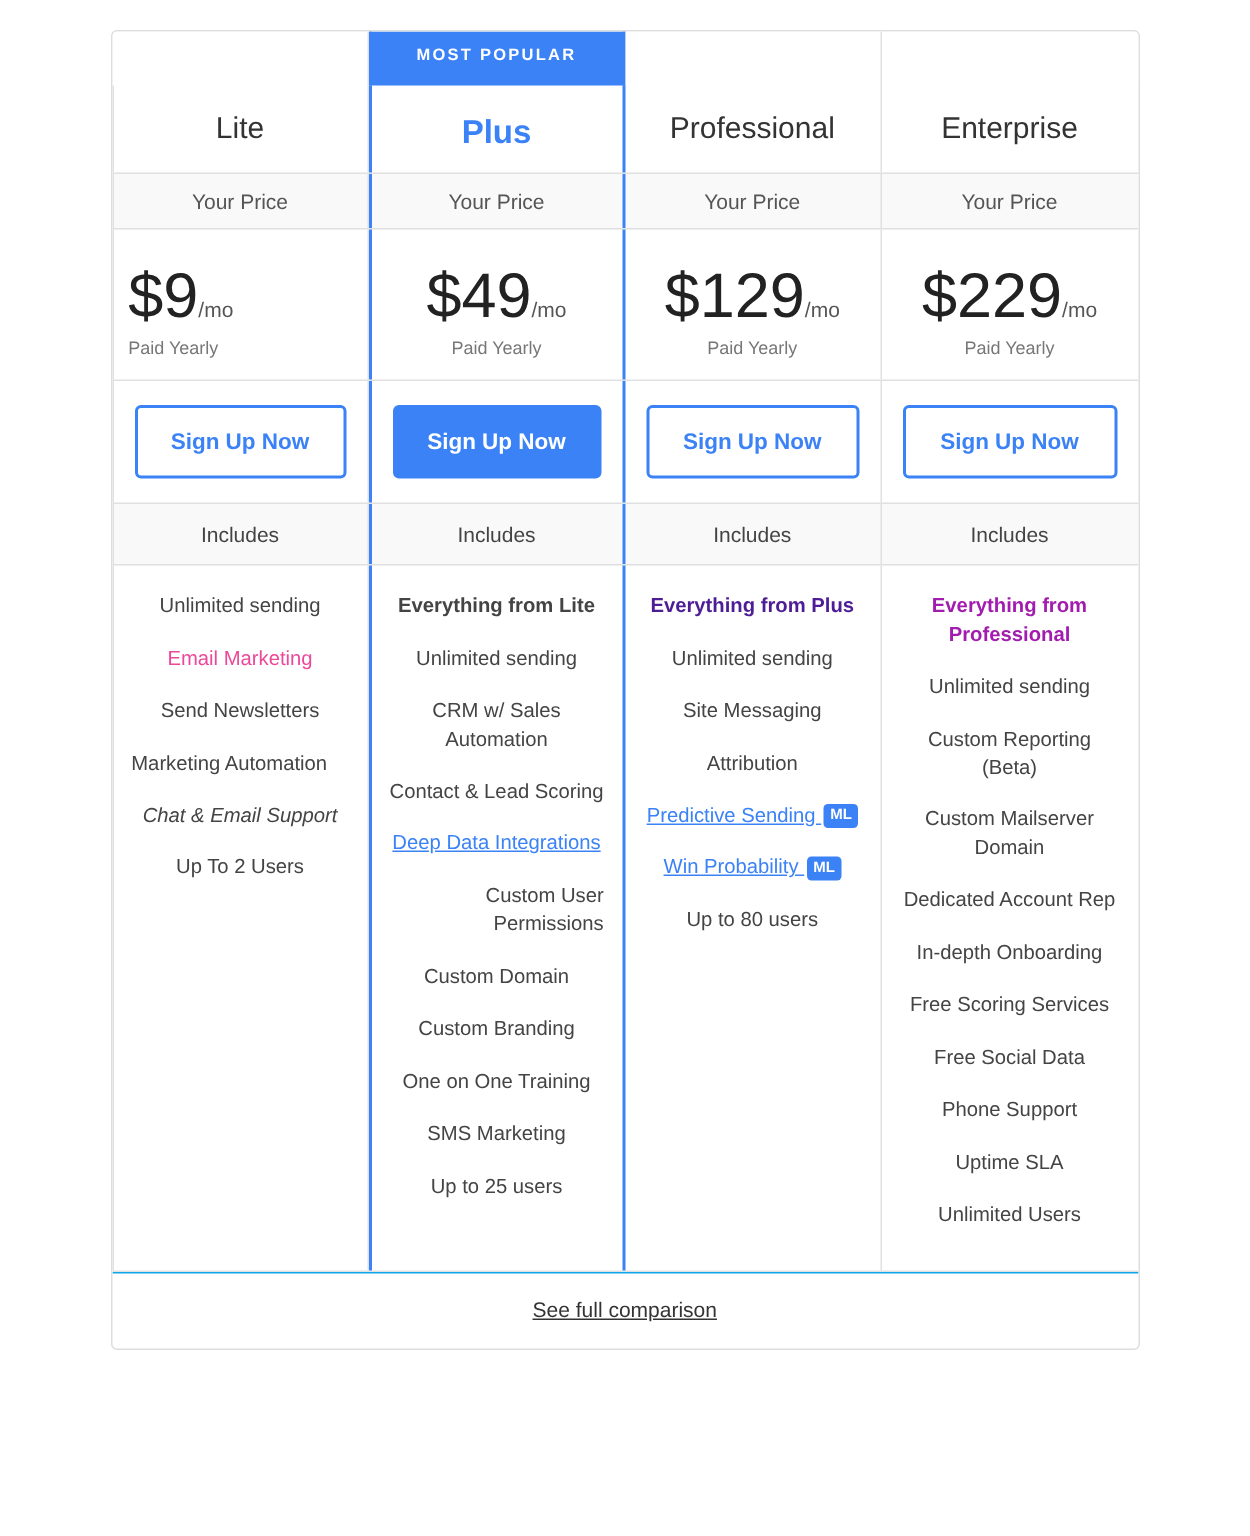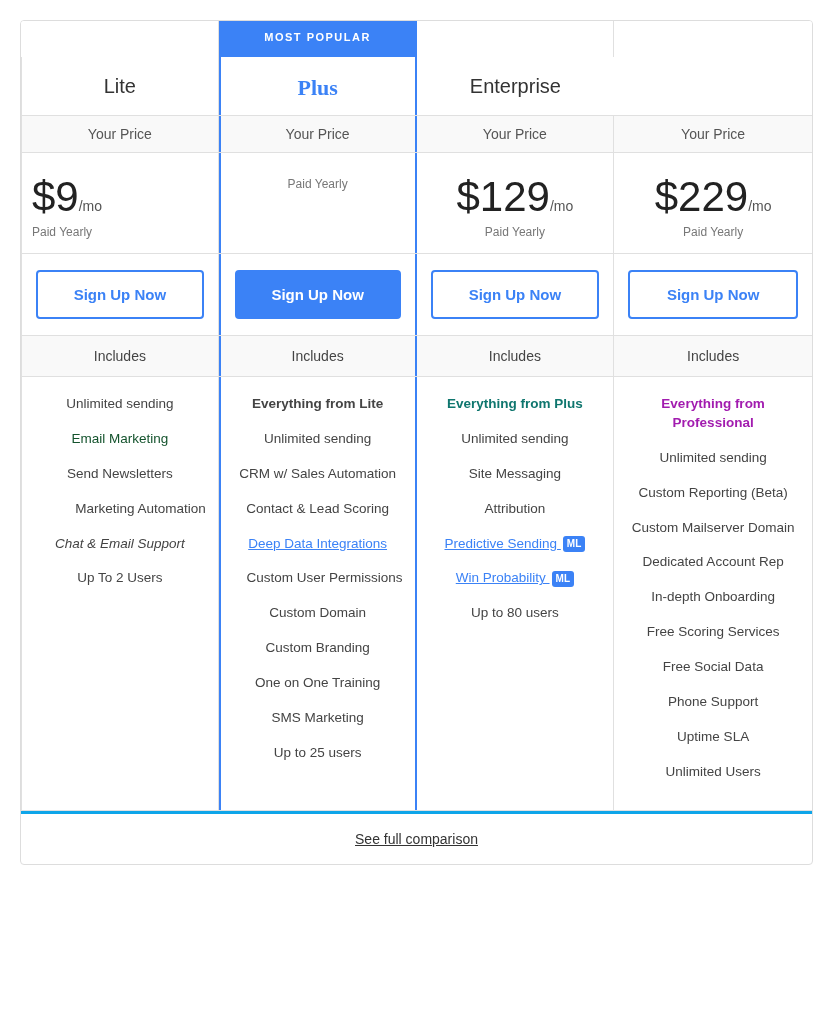--- a/index.html
+++ b/index.html
@@ -10,54 +10,56 @@
       justify-content: center;
       align-items: flex-start;
       min-height: 100vh;
       padding: 20px;
     }
     
     .pricing-outer {
       border: 1px solid #ddd;
       border-radius: 4px;
       overflow: hidden;
-      width: 793px;
+      width: 686px;
     }
   </style>
 </head>
 <body>
 
 <div class="pricing-outer">
 
   <div style="display:grid; grid-template-columns:1fr 1fr 1fr 1fr; border-bottom: 0;">
     <div style="background:#fff; height:36px; border-right:1px solid #e0e0e0; border-left:1px solid transparent;"></div>
     <div style="background:#3b82f6; color:#fff; text-align:center; font-size:11px; font-weight:700; letter-spacing:1.5px; padding:10px 0; text-transform:uppercase; border-left:2px solid #3b82f6; border-right:2px solid #3b82f6;">MOST POPULAR</div>
     <div style="background:#fff; height:36px; border-right:1px solid #e0e0e0;"></div>
     <div style="background:#fff; height:36px;"></div>
   </div>
 
   <div style="display:grid; grid-template-columns:1fr 1fr 1fr 1fr; border-bottom:1px solid #e0e0e0;">
     <div style="text-align:center; padding:18px 10px 14px; font-size:20px; color:#333; border-right:1px solid #e0e0e0; border-left:1px solid #e0e0e0;">Lite</div>
-    <div style="text-align:center; padding:18px 10px 14px; font-size:22px; color:#3b82f6; font-weight:700; border-left:2px solid #3b82f6; border-right:2px solid #3b82f6;font-family:Liberation Serif, serif;">Plus</div>
+    <div style="text-align:center; padding:18px 10px 14px; font-size:22px; color:#3b82f6; font-weight:700; border-left:2px solid #3b82f6; border-right:2px solid #3b82f6;">Plus</div>
+    <div style="text-align:center; padding:18px 10px 14px; font-size:20px; color:#333; border-right:1px solid #e0e0e0;">Professional</div>
     <div style="text-align:center; padding:18px 10px 14px; font-size:20px; color:#333;">Enterprise</div>
   </div>
 
   <div style="display:grid; grid-template-columns:1fr 1fr 1fr 1fr; background:#f9f9f9; border-bottom:1px solid #e0e0e0;">
     <div style="text-align:center; padding:10px; font-size:14px; color:#555; border-right:1px solid #e0e0e0; border-left:1px solid #e0e0e0;">Your Price</div>
     <div style="text-align:center; padding:10px; font-size:14px; color:#555; border-left:2px solid #3b82f6; border-right:2px solid #3b82f6;">Your Price</div>
     <div style="text-align:center; padding:10px; font-size:14px; color:#555; border-right:1px solid #e0e0e0;">Your Price</div>
     <div style="text-align:center; padding:10px; font-size:14px; color:#555;">Your Price</div>
   </div>
 
   <div style="display:grid; grid-template-columns:1fr 1fr 1fr 1fr; border-bottom:1px solid #e0e0e0;">
     <div style="text-align:left; padding:20px 10px 14px; border-right:1px solid #e0e0e0; border-left:1px solid #e0e0e0;">
       <div><span style="font-size:42px; font-weight:300; color:#222;">$9</span><span style="font-size:14px; color:#555;">/mo</span></div>
       <div style="font-size:12px; color:#777; margin-top:4px;">Paid Yearly</div>
     </div>
     <div style="text-align:center; padding:20px 10px 14px; border-left:2px solid #3b82f6; border-right:2px solid #3b82f6;">
+      <div><span style="font-size:42px; font-weight:300; color:#222;">$49</span><span style="font-size:14px; color:#555;">/mo</span></div>
       <div style="font-size:12px; color:#777; margin-top:4px;">Paid Yearly</div>
     </div>
     <div style="text-align:center; padding:20px 10px 14px; border-right:1px solid #e0e0e0;">
       <div><span style="font-size:42px; font-weight:300; color:#222;">$129</span><span style="font-size:14px; color:#555;">/mo</span></div>
       <div style="font-size:12px; color:#777; margin-top:4px;">Paid Yearly</div>
     </div>
     <div style="text-align:center; padding:20px 10px 14px;">
       <div><span style="font-size:42px; font-weight:300; color:#222;">$229</span><span style="font-size:14px; color:#555;">/mo</span></div>
       <div style="font-size:12px; color:#777; margin-top:4px;">Paid Yearly</div>
     </div>
@@ -82,43 +84,43 @@
     <div style="text-align:center; padding:12px 10px; font-size:14px; color:#444; border-right:1px solid #e0e0e0; border-left:1px solid #e0e0e0;">Includes</div>
     <div style="text-align:center; padding:12px 10px; font-size:14px; color:#444; border-left:2px solid #3b82f6; border-right:2px solid #3b82f6;">Includes</div>
     <div style="text-align:center; padding:12px 10px; font-size:14px; color:#444; border-right:1px solid #e0e0e0;">Includes</div>
     <div style="text-align:center; padding:12px 10px; font-size:14px; color:#444;">Includes</div>
   </div>
 
   <div style="display:grid; grid-template-columns:1fr 1fr 1fr 1fr; border-bottom:1px solid #e0e0e0;">
 
     <div style="padding:10px 8px 20px; border-right:1px solid #e0e0e0; border-left:1px solid #e0e0e0;">
       <div style="text-align:center; font-size:13.5px; color:#444; padding:8px 4px; line-height:1.4;">Unlimited sending</div>
-      <div style="text-align:center; font-size:13.5px; color:#14532d; padding:8px 4px; line-height:1.4;">Email Marketing</div>
+      <div style="text-align:center; font-size:13.5px; color:#ec4899; padding:8px 4px; line-height:1.4;">Email Marketing</div>
       <div style="text-align:center; font-size:13.5px; color:#444; padding:8px 4px; line-height:1.4;">Send Newsletters</div>
-      <div style="text-align:right; font-size:13.5px; color:#444; padding:8px 4px; line-height:1.4;">Marketing Automation</div>
+      <div style="text-align:left; font-size:13.5px; color:#444; padding:8px 4px; line-height:1.4;">Marketing Automation</div>
       <div style="text-align:center; font-size:13.5px; color:#444; padding:8px 4px; line-height:1.4;font-style:italic;">Chat &amp; Email Support</div>
       <div style="text-align:center; font-size:13.5px; color:#444; padding:8px 4px; line-height:1.4;">Up To 2 Users</div>
     </div>
 
     <div style="padding:10px 8px 20px; border-left:2px solid #3b82f6; border-right:2px solid #3b82f6;">
       <div style="text-align:center; font-size:13.5px; color:#444; font-weight:700; padding:8px 4px; line-height:1.4;">Everything from Lite</div>
       <div style="text-align:center; font-size:13.5px; color:#444; padding:8px 4px; line-height:1.4;">Unlimited sending</div>
       <div style="text-align:center; font-size:13.5px; color:#444; padding:8px 4px; line-height:1.4;">CRM w/ Sales Automation</div>
       <div style="text-align:center; font-size:13.5px; color:#444; padding:8px 4px; line-height:1.4;">Contact &amp; Lead Scoring</div>
       <div style="text-align:center; font-size:13.5px; color:#3b82f6; text-decoration:underline; cursor:pointer; padding:8px 4px; line-height:1.4;">Deep Data Integrations</div>
       <div style="text-align:right; font-size:13.5px; color:#444; padding:8px 4px; line-height:1.4;">Custom User Permissions</div>
       <div style="text-align:center; font-size:13.5px; color:#444; padding:8px 4px; line-height:1.4;">Custom Domain</div>
       <div style="text-align:center; font-size:13.5px; color:#444; padding:8px 4px; line-height:1.4;">Custom Branding</div>
       <div style="text-align:center; font-size:13.5px; color:#444; padding:8px 4px; line-height:1.4;">One on One Training</div>
       <div style="text-align:center; font-size:13.5px; color:#444; padding:8px 4px; line-height:1.4;">SMS Marketing</div>
       <div style="text-align:center; font-size:13.5px; color:#444; padding:8px 4px; line-height:1.4;">Up to 25 users</div>
     </div>
 
     <div style="padding:10px 8px 20px; border-right:1px solid #e0e0e0;">
-      <div style="text-align:center; font-size:13.5px; color:#0f766e; font-weight:700; padding:8px 4px; line-height:1.4;">Everything from Plus</div>
+      <div style="text-align:center; font-size:13.5px; color:#4c1d95; font-weight:700; padding:8px 4px; line-height:1.4;">Everything from Plus</div>
       <div style="text-align:center; font-size:13.5px; color:#444; padding:8px 4px; line-height:1.4;">Unlimited sending</div>
       <div style="text-align:center; font-size:13.5px; color:#444; padding:8px 4px; line-height:1.4;">Site Messaging</div>
       <div style="text-align:center; font-size:13.5px; color:#444; padding:8px 4px; line-height:1.4;">Attribution</div>
       <div style="text-align:center; font-size:13.5px; color:#3b82f6; text-decoration:underline; cursor:pointer; padding:8px 4px; line-height:1.4;">Predictive Sending <span style="display:inline-block; background:#3b82f6; color:#fff; font-size:10px; font-weight:700; padding:1px 4px; border-radius:3px; margin-left:2px; vertical-align:middle;">ML</span></div>
       <div style="text-align:center; font-size:13.5px; color:#3b82f6; text-decoration:underline; cursor:pointer; padding:8px 4px; line-height:1.4;">Win Probability <span style="display:inline-block; background:#3b82f6; color:#fff; font-size:10px; font-weight:700; padding:1px 4px; border-radius:3px; margin-left:2px; vertical-align:middle;">ML</span></div>
       <div style="text-align:center; font-size:13.5px; color:#444; padding:8px 4px; line-height:1.4;">Up to 80 users</div>
     </div>
 
     <div style="padding:10px 8px 20px;">
       <div style="text-align:center; font-size:13.5px; color:#a21caf; font-weight:700; padding:8px 4px; line-height:1.4;">Everything from Professional</div>
@@ -128,16 +130,16 @@
       <div style="text-align:center; font-size:13.5px; color:#444; padding:8px 4px; line-height:1.4;">Dedicated Account Rep</div>
       <div style="text-align:center; font-size:13.5px; color:#444; padding:8px 4px; line-height:1.4;">In-depth Onboarding</div>
       <div style="text-align:center; font-size:13.5px; color:#444; padding:8px 4px; line-height:1.4;">Free Scoring Services</div>
       <div style="text-align:center; font-size:13.5px; color:#444; padding:8px 4px; line-height:1.4;">Free Social Data</div>
       <div style="text-align:center; font-size:13.5px; color:#444; padding:8px 4px; line-height:1.4;">Phone Support</div>
       <div style="text-align:center; font-size:13.5px; color:#444; padding:8px 4px; line-height:1.4;">Uptime SLA</div>
       <div style="text-align:center; font-size:13.5px; color:#444; padding:8px 4px; line-height:1.4;">Unlimited Users</div>
     </div>
   </div>
 
-  <div style="text-align:center; padding:16px; border-top:3px solid #0ea5e9;">
+  <div style="text-align:center; padding:16px; border-top:1px solid #0ea5e9;">
     <a style="color:#333; font-size:14px; text-decoration:underline; cursor:pointer;">See full comparison</a>
   </div>
 </div>
 
 </body></html>

